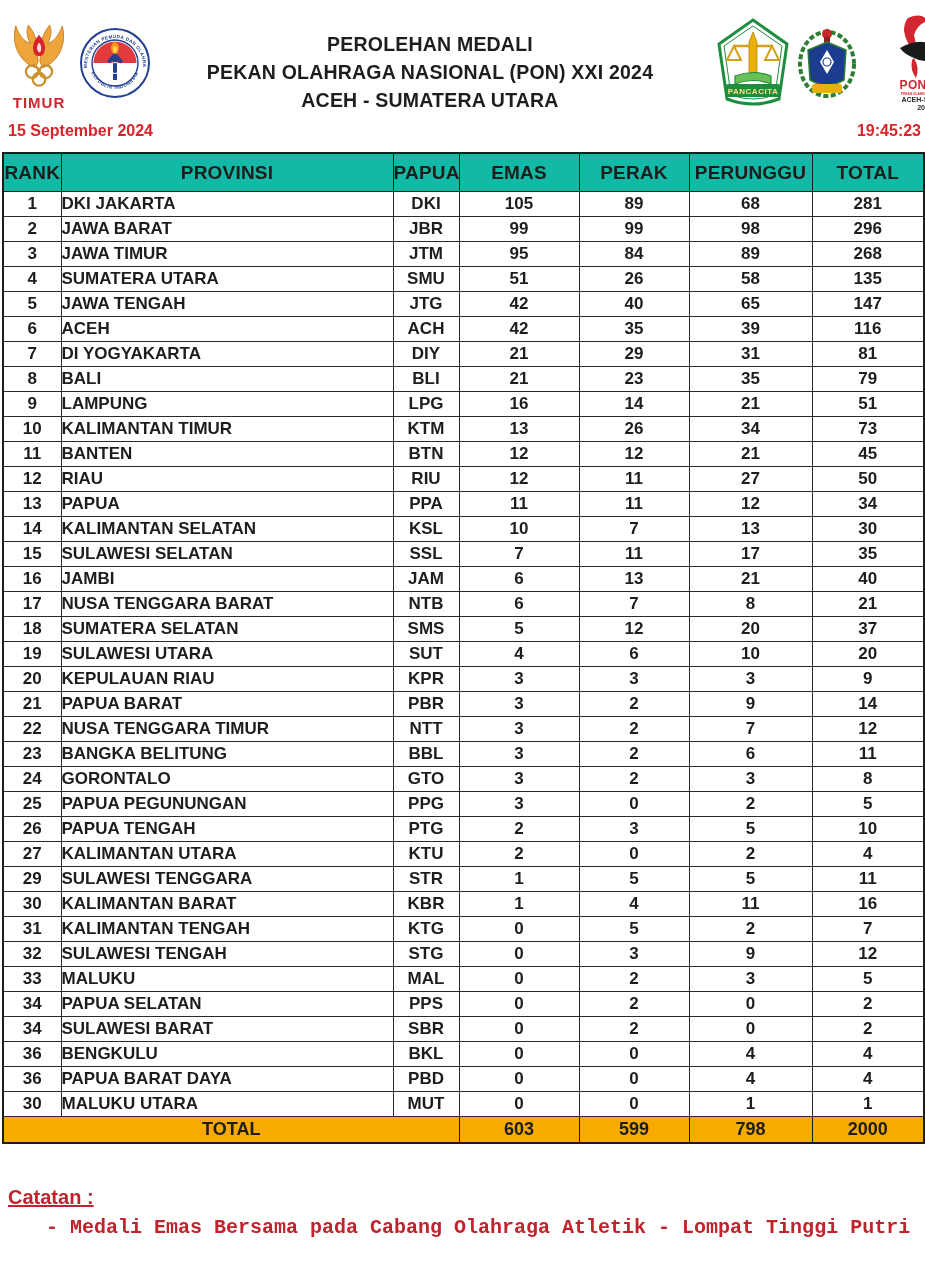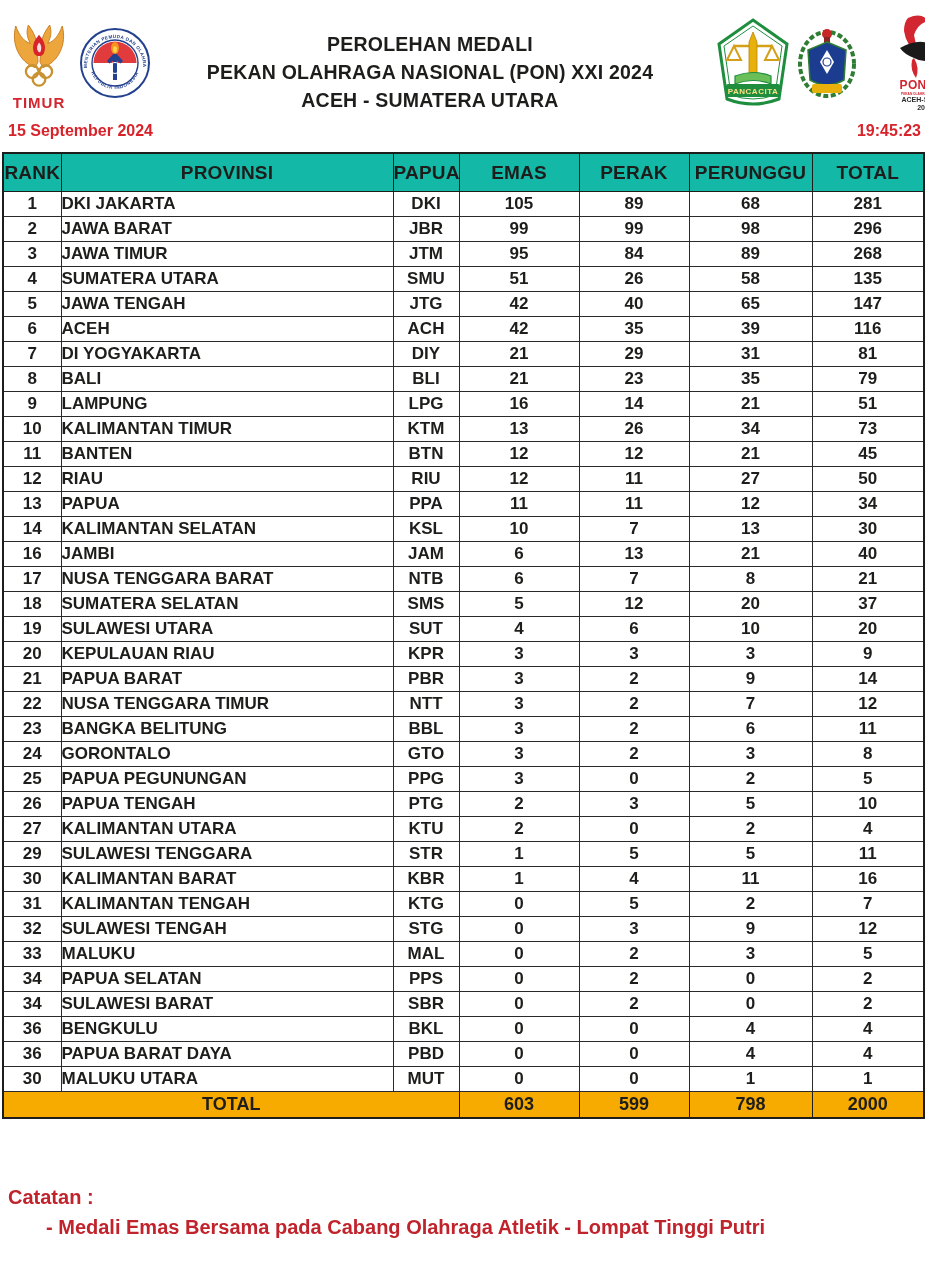--- a/index.html
+++ b/index.html
@@ -38,22 +38,22 @@
     border:1px solid #2a2a2a;height:24px;padding:0;
     font-size:17px;font-weight:bold;color:#1d1d1b;text-align:center;
     white-space:nowrap;overflow:hidden;
   }
   table.medals td.prov{text-align:left;}
   table.medals tfoot td{
     background:#f7ab00;height:25px;font-size:18px;border:1px solid #1d1d1b;
   }
   
   .note{position:absolute;left:8px;top:1186px;color:#c0232b;font-weight:bold;}
-  .note-title{font-size:20px;}
-  .note-line{font-size:20px;margin-top:7px;margin-left:38px;}
+  .note-title{font-size:20px;text-decoration:underline;}
+  .note-line{font-size:20px;margin-top:7px;margin-left:38px;font-family:Liberation Mono, monospace;}
 </style>
 </head>
 <body>
 
 <div class="page">
 
   <div class="logo logo-koni">
     <svg width="62" height="70" viewBox="0 0 64 70">
 
       <path d="M28,46 C12,40 3,22 8,3 C12,14 17,19 23,21 C19,13 19,8 21,2 C26,9 29,14 30,23 L31,40 Z" fill="#eda63b" stroke="#c97f23" stroke-width="1"></path>
@@ -308,20 +308,29 @@
     <tr>
       <td>14</td>
       <td class="prov">KALIMANTAN SELATAN</td>
       <td>KSL</td>
       <td>10</td>
       <td>7</td>
       <td>13</td>
       <td>30</td>
     </tr>
 
+    <tr>
+      <td>15</td>
+      <td class="prov">SULAWESI SELATAN</td>
+      <td>SSL</td>
+      <td>7</td>
+      <td>11</td>
+      <td>17</td>
+      <td>35</td>
+    </tr>
 
     <tr>
       <td>16</td>
       <td class="prov">JAMBI</td>
       <td>JAM</td>
       <td>6</td>
       <td>13</td>
       <td>21</td>
       <td>40</td>
     </tr>

